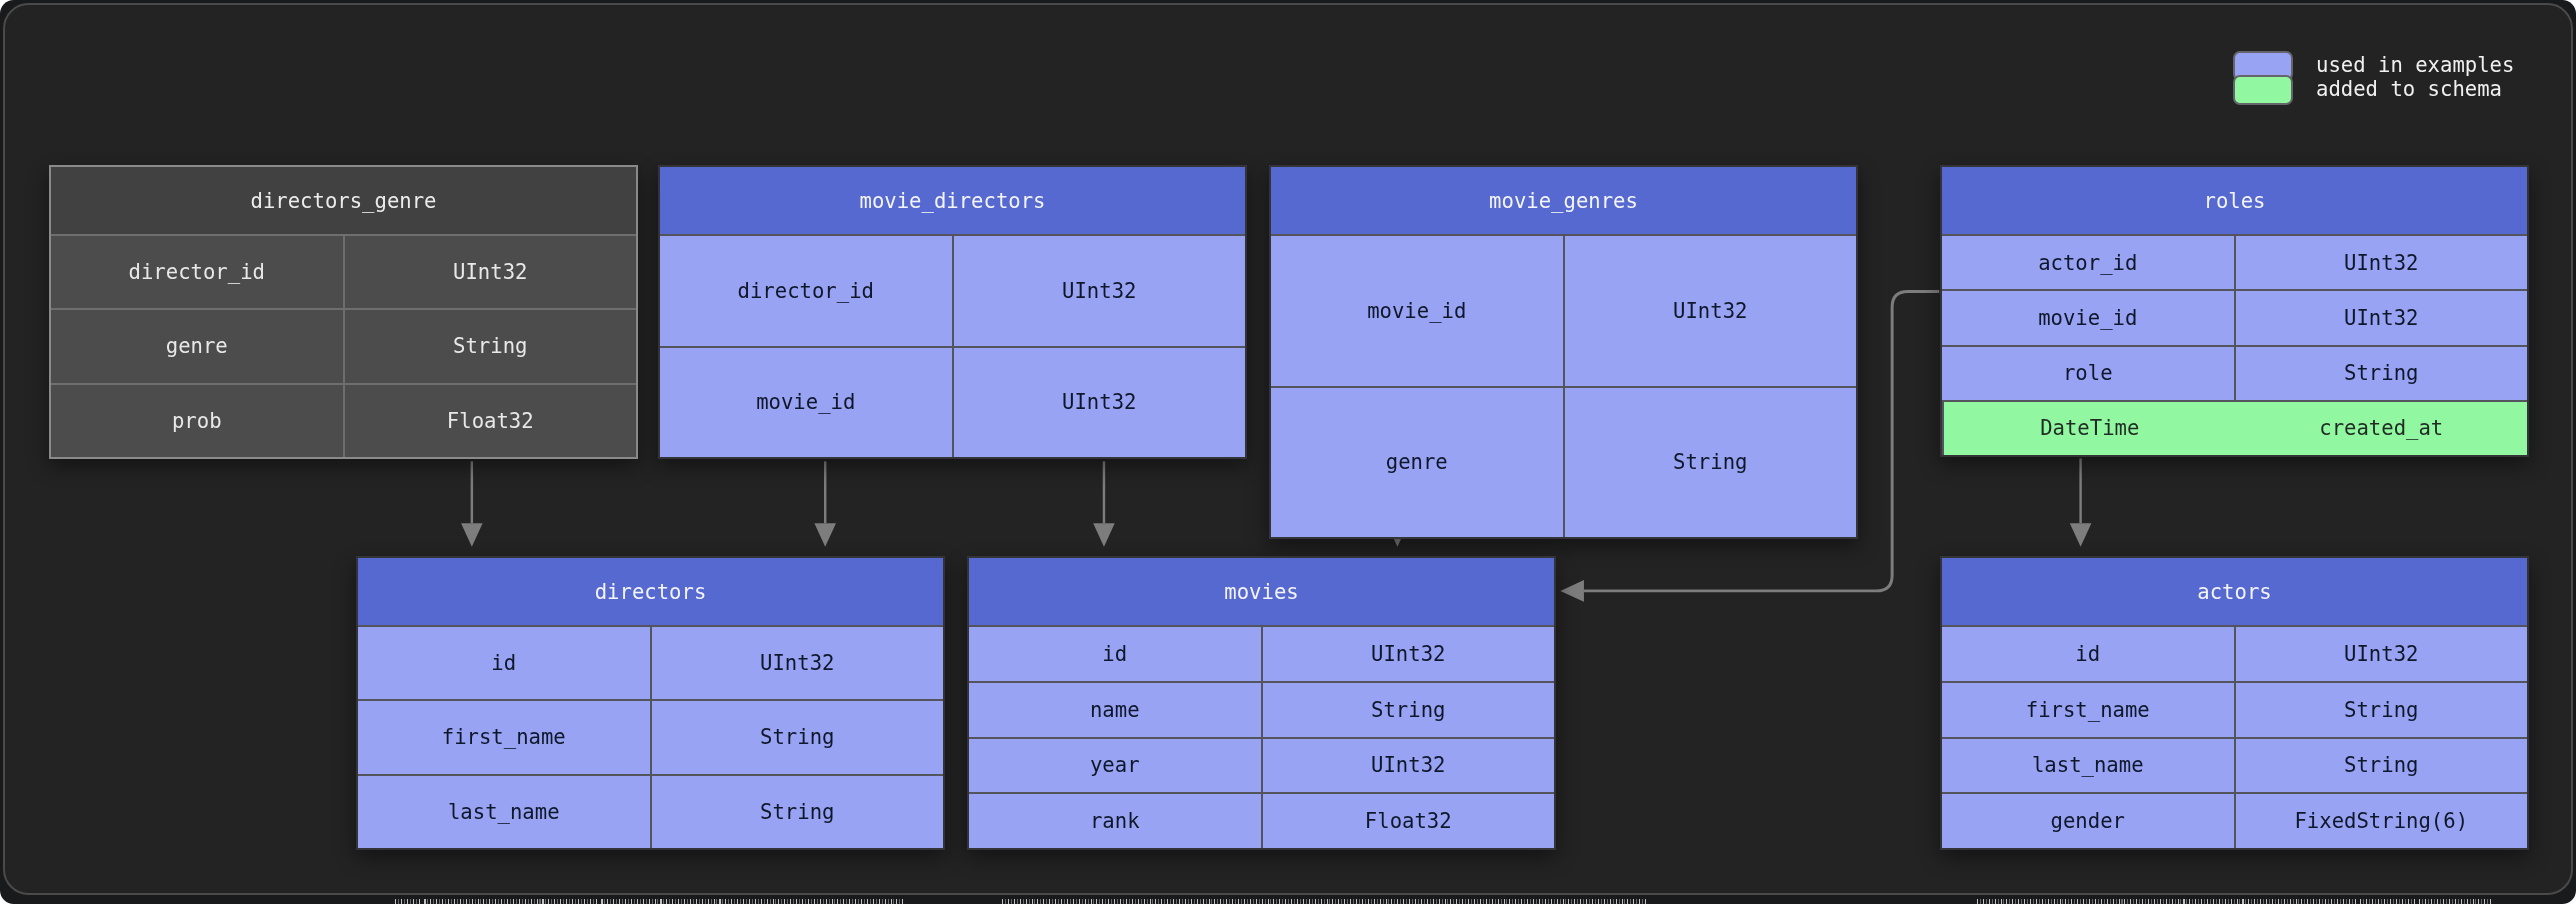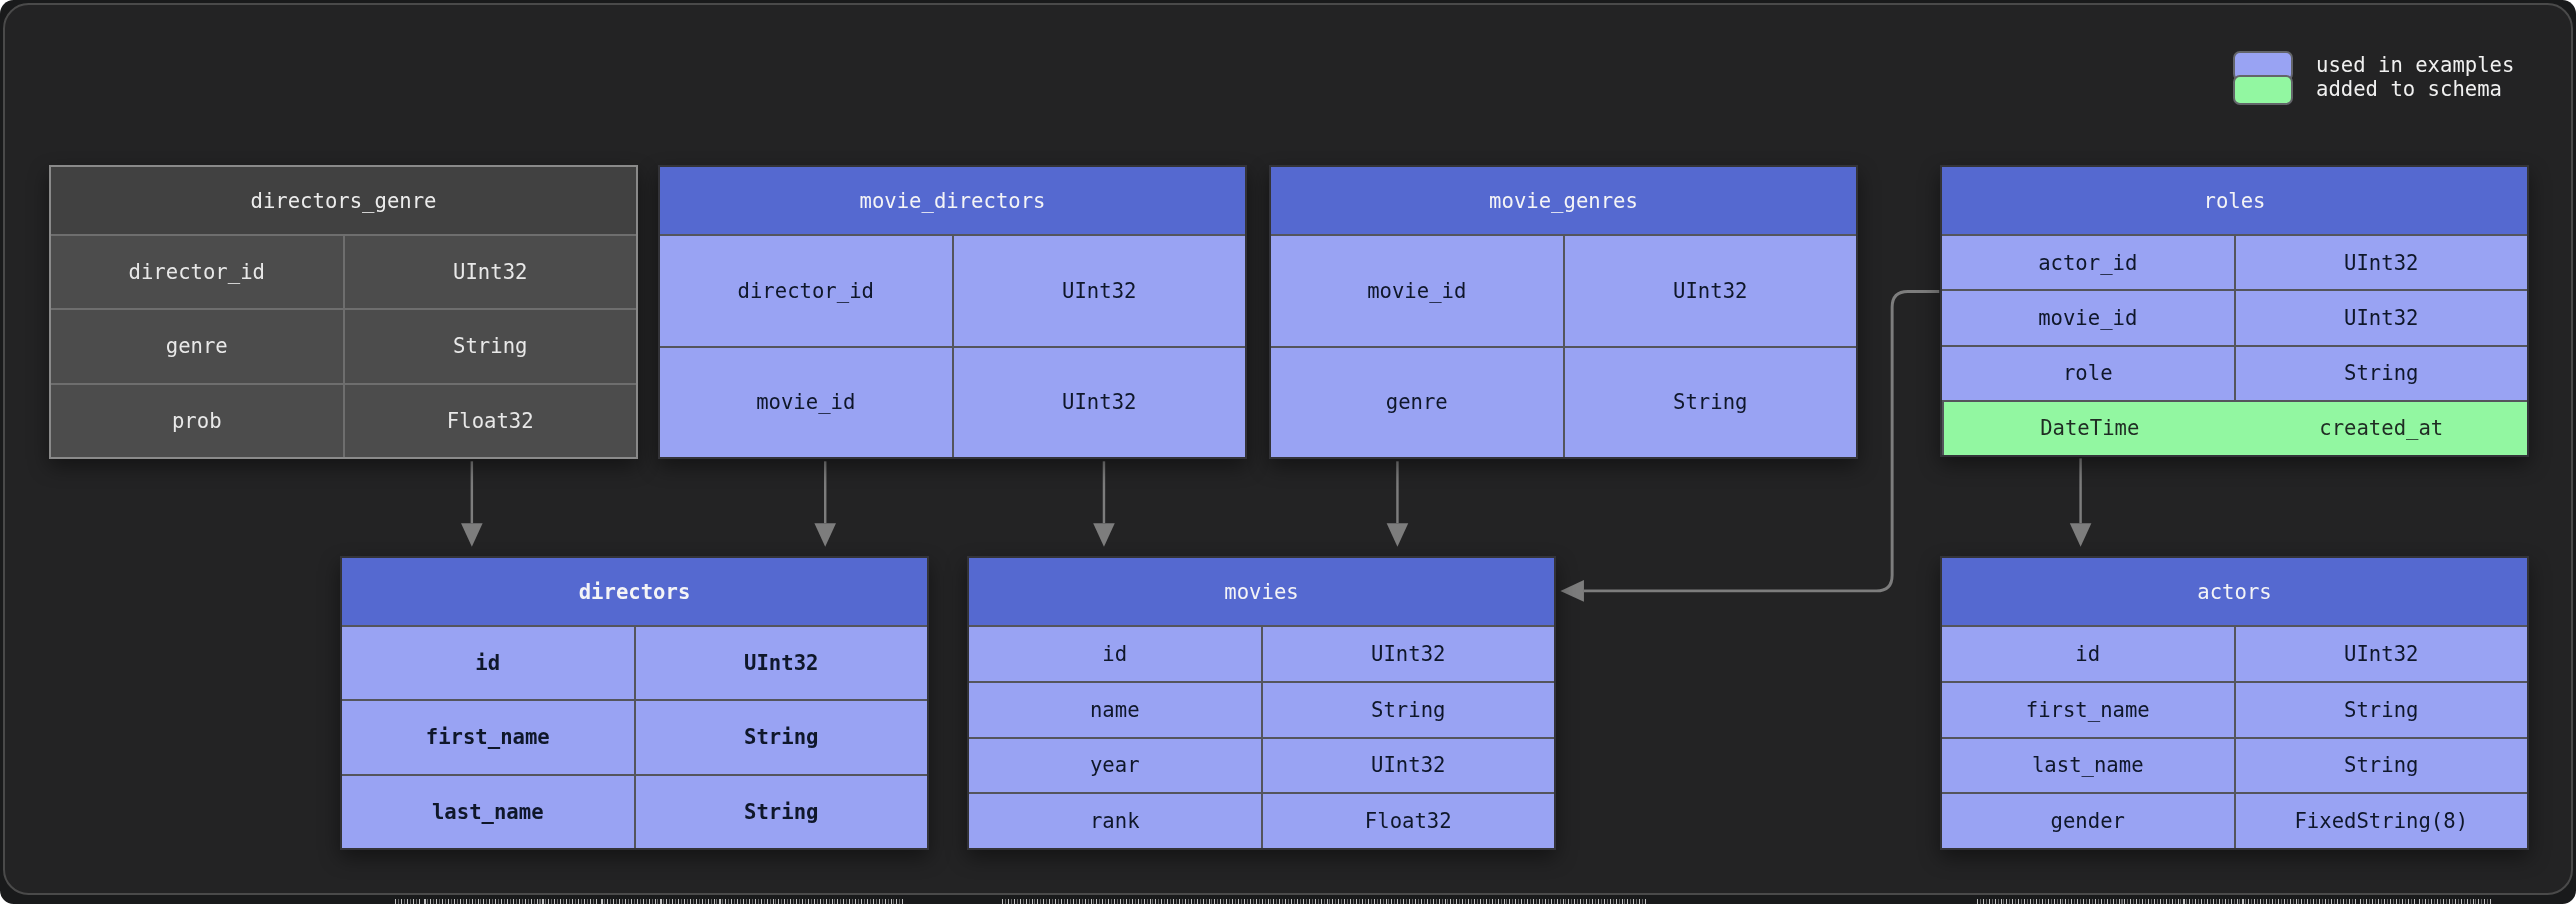--- a/index.html
+++ b/index.html
@@ -115,21 +115,21 @@
           <div class="row">
             <div class="cell field">director_id</div>
             <div class="cell type">UInt32</div>
           </div>
           <div class="row">
             <div class="cell field">movie_id</div>
             <div class="cell type">UInt32</div>
           </div>
         </div>
       </div>
-      <div class="table blue" style="left: 1269px; top: 165px; width: 589px; height: 294px;">
+      <div class="table blue" style="left: 1269px; top: 165px; width: 589px; height: 374px;">
         <div class="hdr">movie_genres</div>
         <div class="rows">
           <div class="row">
             <div class="cell field">movie_id</div>
             <div class="cell type">UInt32</div>
           </div>
           <div class="row">
             <div class="cell field">genre</div>
             <div class="cell type">String</div>
           </div>
@@ -149,21 +149,21 @@
           <div class="row">
             <div class="cell field">role</div>
             <div class="cell type">String</div>
           </div>
           <div class="row green">
             <div class="cell type">DateTime</div>
             <div class="cell field">created_at</div>
           </div>
         </div>
       </div>
-      <div class="table blue" style="left: 340px; top: 556px; width: 589px; height: 294px; font-weight: bold;">
+      <div class="table blue" style="left: 356px; top: 556px; width: 589px; height: 294px;">
         <div class="hdr">directors</div>
         <div class="rows">
           <div class="row">
             <div class="cell field">id</div>
             <div class="cell type">UInt32</div>
           </div>
           <div class="row">
             <div class="cell field">first_name</div>
             <div class="cell type">String</div>
           </div>
@@ -204,21 +204,21 @@
           <div class="row">
             <div class="cell field">first_name</div>
             <div class="cell type">String</div>
           </div>
           <div class="row">
             <div class="cell field">last_name</div>
             <div class="cell type">String</div>
           </div>
           <div class="row">
             <div class="cell field">gender</div>
-            <div class="cell type">FixedString(8)</div>
+            <div class="cell type">FixedString(6)</div>
           </div>
         </div>
       </div>
     </div>
 
   <div class="noise" style="left:395px;width:509px;"></div>
   <div class="noise" style="left:1002px;width:646px;"></div>
   <div class="noise" style="left:1977px;width:516px;"></div>
 </div>
 

